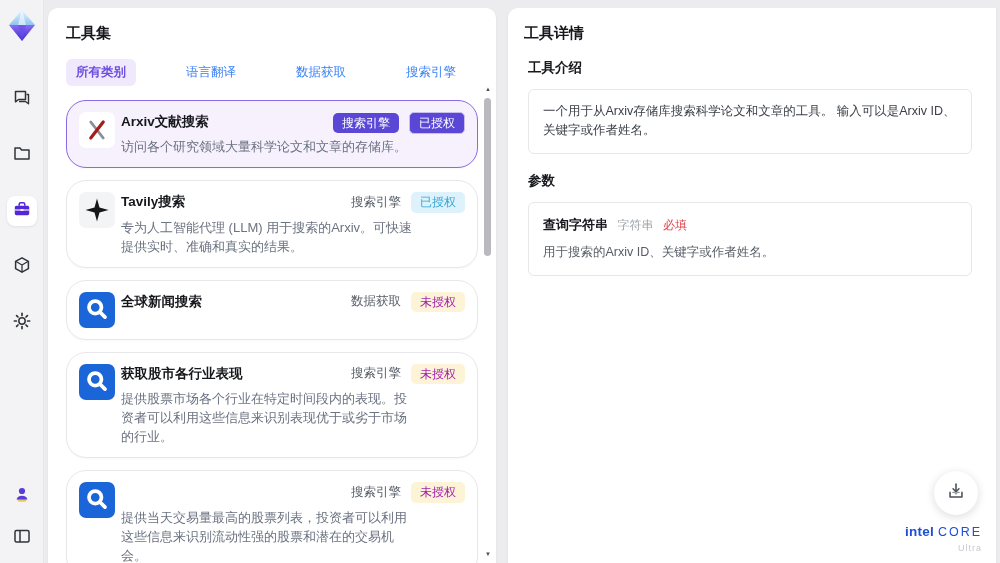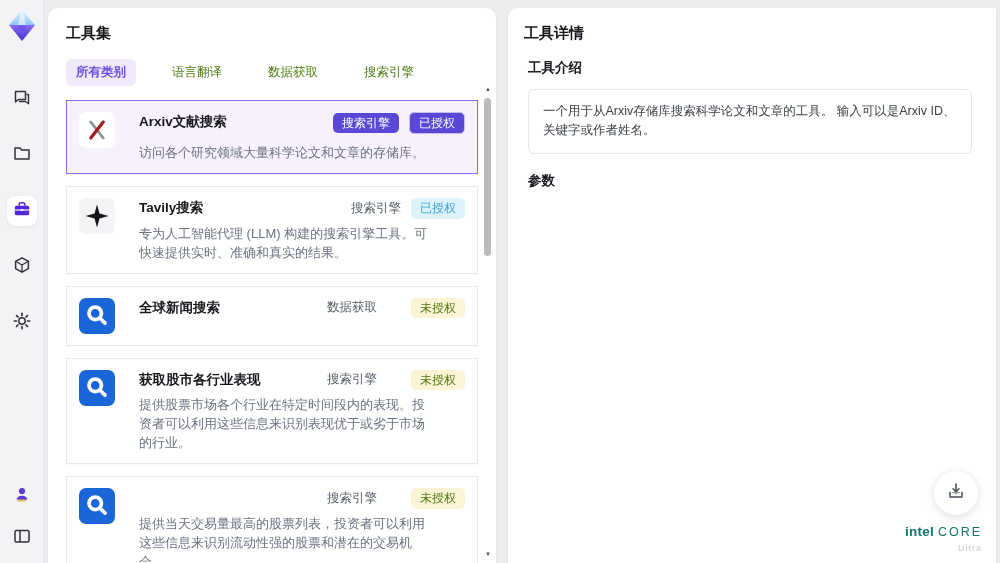--- a/index.html
+++ b/index.html
@@ -21,48 +21,48 @@
 
   
   .panel { position:absolute; top:8px; bottom:0; background:#fff;
     box-shadow:0 1px 3px rgba(0,0,0,.05); }
   .panel-list { left:48px; width:448px; border-radius:10px 10px 0 0; padding:16px 18px 16px 18px; }
   .panel-detail { left:508px; right:4px; border-radius:10px 0 0 0; padding:16px 20px 0 16px; }
 
   .panel-title { font-size:15px; font-weight:bold; color:#17181c; margin-bottom:16px; }
 
   
-  .tabs { display:flex; align-items:center; gap:26px; margin-bottom:14px; }
-  .tab { font-size:12.5px; color:#4d7c0f; cursor:pointer; padding:5px 10px; border-radius:6px; white-space:nowrap; }
+  .tabs { display:flex; align-items:center; gap:40px; margin-bottom:14px; }
+  .tab { font-size:12.5px; color:#3b82f6; cursor:pointer; padding:5px 10px; border-radius:6px; white-space:nowrap; }
   .tab.active { color:#6d4fe0; background:#efe9fb; font-weight:bold; }
 
   
   .cards { position:relative; }
-  .card { border:1px solid #e8e8ec; border-radius:0; background:#fff;
-    padding:11px 12px; margin-bottom:12px; display:flex; gap:24px;
+  .card { border:1px solid #e8e8ec; border-radius:20px; background:#fff;
+    padding:11px 12px; margin-bottom:12px; display:flex; gap:6px;
     box-shadow:0 1px 2px rgba(0,0,0,.03); cursor:pointer; }
   .card.selected { background:#f7f1fd; border:1.5px solid #8b6ae6; }
   .tool-icon { flex:0 0 36px; width:36px; height:36px; border-radius:7px; overflow:hidden;
     display:flex; align-items:center; justify-content:center; }
   .tool-icon svg { width:32px; height:32px; }
   .ic-white { background:#ffffff; }
   .ic-gray  { background:#f3f4f6; }
   .ic-blue  { background:#1a66d9; }
   .card-body { flex:1; min-width:0; }
   .card-top { display:flex; align-items:flex-start; }
   .tool-name { font-size:13.5px; font-weight:bold; color:#17181c; padding-top:1px; }
   .card-meta { margin-left:auto; display:flex; align-items:center; gap:10px; white-space:nowrap; }
   .cat-text { font-size:12.5px; color:#565d66; }
   .pill { font-size:12px; padding:3px 9px; border-radius:5px; line-height:1.2; }
   .pill-purple { background:#5a47d6; color:#fff; }
   .pill-purple-b { background:#5a47d6; color:#fff; border:1px solid #c9bdf2; }
   .pill-blue { background:#ddf2fb; color:#38a5d6; }
-  .pill-yellow { background:#fdf3d6; color:#4d7c0f;margin-left:24px; }
+  .pill-yellow { background:#fdf3d6; color:#a21caf; }
   .tool-desc { margin-top:5px; font-size:13px; line-height:19px; color:#6b7280; max-width:292px; }
-  .card.selected .tool-desc { margin-top:9px; }
+  .card.selected .tool-desc { margin-top:3px; }
 
   
   .scrollbar { position:absolute; right:2px; top:78px; bottom:6px; width:12px; }
   .sb-arrow { position:absolute; left:3px; font-size:6px; color:#4b4f55; line-height:6px; }
   .sb-up { top:0; } .sb-down { bottom:0; }
   .sb-thumb { position:absolute; left:2px; top:12px; height:158px; width:7px;
     background:#b9b9be; border-radius:4px; }
 
   
   .section-h { font-size:13.5px; font-weight:bold; color:#17181c; margin:18px 4px 12px 4px; }
@@ -73,21 +73,21 @@
   .param-type { font-size:12px; color:#9aa0a8; margin-left:6px; }
   .param-req  { font-size:12px; color:#e0434d; margin-left:6px; }
   .param-desc { margin-top:8px; font-size:12.5px; color:#565d66; }
 
   
   .fab { position:absolute; right:22px; bottom:48px; width:44px; height:44px; border-radius:50%;
     background:#fff; box-shadow:0 2px 10px rgba(0,0,0,.14); display:flex; align-items:center;
     justify-content:center; cursor:pointer; z-index:6; }
   .fab svg { width:22px; height:22px; }
   .brand { position:absolute; right:18px; bottom:10px; text-align:right; z-index:6; }
-  .brand-main { font-size:13.5px; color:#0f766e; }
+  .brand-main { font-size:13.5px; color:#1d4ed8; }
   .brand-main .b-intel { font-weight:bold; letter-spacing:.2px; }
   .brand-main .b-core { letter-spacing:2px; margin-left:4px; font-size:12.5px; text-transform:uppercase; }
   .brand-sub { font-size:9px; color:#c7cad0; letter-spacing:1px; margin-top:4px; }
 </style>
 </head>
 <body>
 
 <div class="rail">
   <div class="rail-logo">
     <svg viewBox="0 0 34 36">
@@ -216,21 +216,21 @@
           </svg>
         </div>
     <div class="card-body">
       <div class="card-top">
         <div class="tool-name">Tavily搜索</div>
         <div class="card-meta">
           <span class="cat-text">搜索引擎</span>
           <span class="pill pill-blue">已授权</span>
         </div>
       </div>
-      <div class="tool-desc">专为人工智能代理 (LLM) 构建的搜索引擎工具。可快速提供实时、准确和真实的结果。</div>
+      <div class="tool-desc">专为人工智能代理 (LLM) 用于搜索的Arxiv。可快速提供实时、准确和真实的结果。</div>
     </div>
   </div>
       <div class="card">
     <div class="tool-icon ic-blue">
           <svg viewBox="0 0 36 36">
             <circle cx="16" cy="15" r="7" fill="none" stroke="#fff" stroke-width="4.2"></circle>
             <path d="M21.5 20.5L27 26" stroke="#fff" stroke-width="4.2" stroke-linecap="round"></path>
           </svg>
         </div>
     <div class="card-body">
@@ -289,20 +289,28 @@
 
 <div class="panel panel-detail">
   <div class="panel-title">工具详情</div>
 
   <div class="section-h first">工具介绍</div>
   <div class="info-box">
     <span>一个用于从Arxiv存储库搜索科学论文和文章的工具。 输入可以是Arxiv ID、关键字或作者姓名。</span>
   </div>
 
   <div class="section-h">参数</div>
+  <div class="info-box">
+    <div>
+      <span class="param-name">查询字符串</span>
+      <span class="param-type">字符串</span>
+      <span class="param-req">必填</span>
+    </div>
+    <div class="param-desc">用于搜索的Arxiv ID、关键字或作者姓名。</div>
+  </div>
 </div>
 
 <div class="fab">
   <span>
     <svg viewBox="0 0 24 24" fill="none" stroke="#4b5058" stroke-width="1.7" stroke-linecap="round" stroke-linejoin="round">
       <line x1="12" y1="4.5" x2="12" y2="12.5"></line>
       <path d="M8.8 9.6l3.2 3.2 3.2-3.2"></path>
       <path d="M5.5 13.5v5h13v-5"></path>
       <path d="M8.5 13.5h2l1.5 1.8 1.5-1.8h2" stroke-width="1.2" opacity="0.6"></path>
     </svg>

